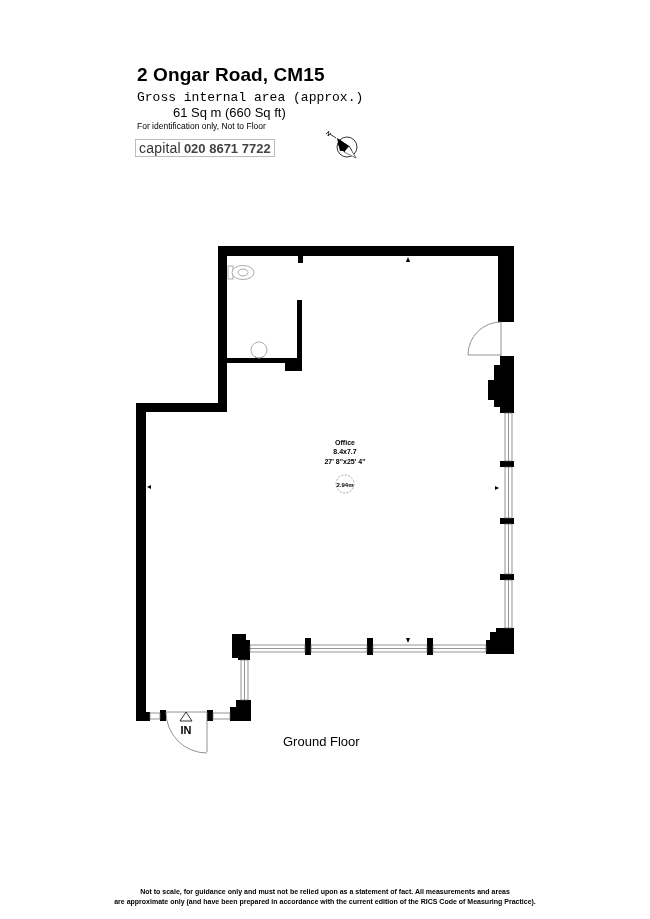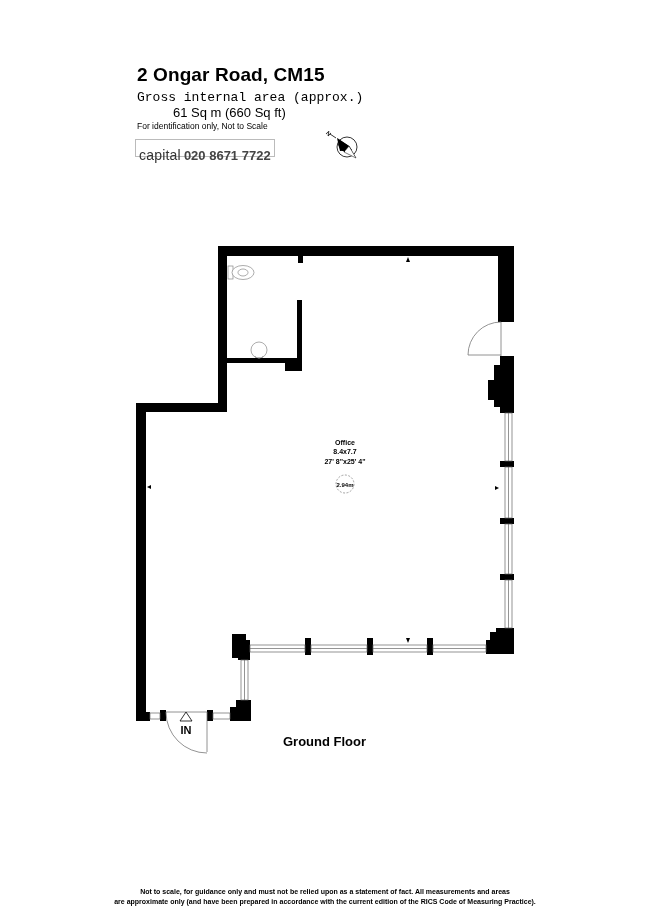--- a/index.html
+++ b/index.html
@@ -2,35 +2,35 @@
 <html><head>
 <meta charset="utf-8">
 <style>
   html, body { margin:0; padding:0; background:#ffffff; }
   body { width:650px; height:919px; position:relative; overflow:hidden; font-family:"Liberation Sans", sans-serif; color:#000; }
   .abs { position:absolute; }
   .title { left:137px; top:64px; font-size:19px; font-weight:bold; letter-spacing:0.1px; }
   .sub1 { left:137px; top:90px; font-size:13px;font-family:Liberation Mono, monospace; }
   .sub2 { left:137px; top:105px; font-size:13px;margin-left:36px; }
   .sub3 { left:137px; top:121px; font-size:8.5px; }
-  .logo { left:135px; top:139px; height:16px; border:1px solid #bbb; padding:8px 3px; display:flex; align-items:flex-start; gap:3px; box-sizing:border-box; }
+  .logo { left:135px; top:139px; height:16px; border:1px solid #bbb; padding:8px 3px; display:flex; align-items:center; gap:3px; box-sizing:border-box; }
   .logo-word { font-size:14px; color:#333; letter-spacing:0.2px; line-height:15px; }
   .logo-phone { font-size:13px; color:#444; font-weight:bold; line-height:15px; }
   .plan { left:0; top:0; }
   .lbl { font-family:"Liberation Sans", sans-serif; font-weight:bold; text-anchor:middle; }
-  .floor { left:283px; top:734px; font-size:13px; font-weight:bold; }
+  .floor { left:283px; top:734px; font-size:13px; font-weight:normal; }
   .footer { left:0; width:650px; top:887px; font-size:7px; font-weight:bold; text-align:center; line-height:10px; }
 </style>
 </head>
 <body>
 
 <div class="abs title">2 Ongar Road, CM15</div>
 <div class="abs sub1">Gross internal area (approx.)</div>
 <div class="abs sub2">61 Sq m (660 Sq ft)</div>
-<div class="abs sub3">For identification only, Not to Scale</div>
+<div class="abs sub3">For identification only, Not to Floor</div>
 
 <div class="abs logo">
   <span class="logo-word">capital</span>
   <span class="logo-phone">020 8671 7722</span>
 </div>
 
 <svg class="abs plan" width="650" height="919" viewBox="0 0 650 919">
 
   <g>
     <circle cx="347" cy="147" r="10" fill="#fff" stroke="#000" stroke-width="0.8"></circle>

